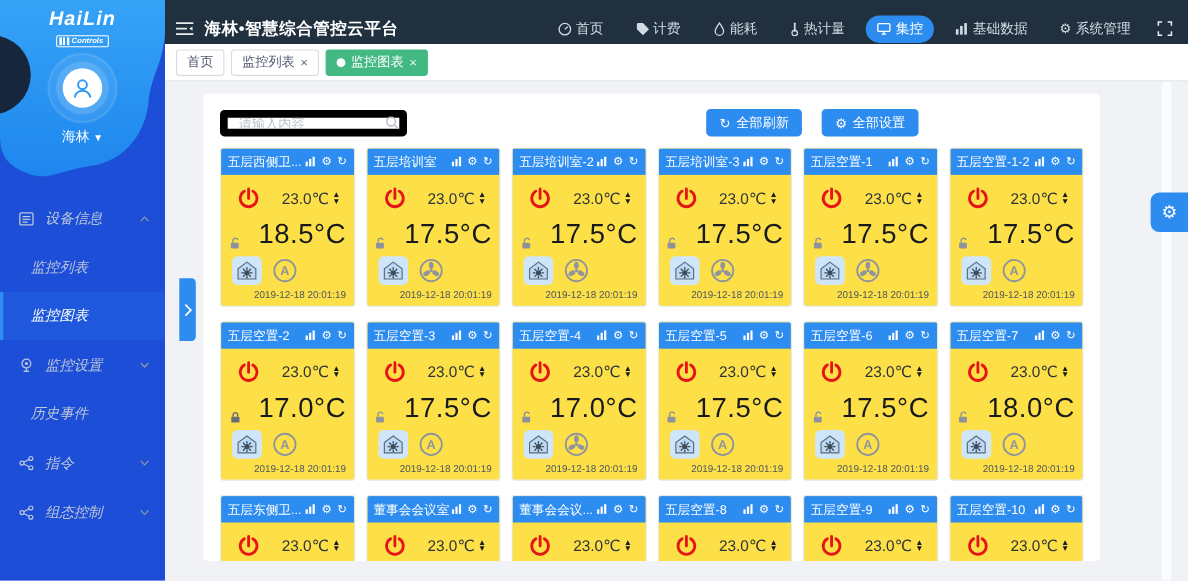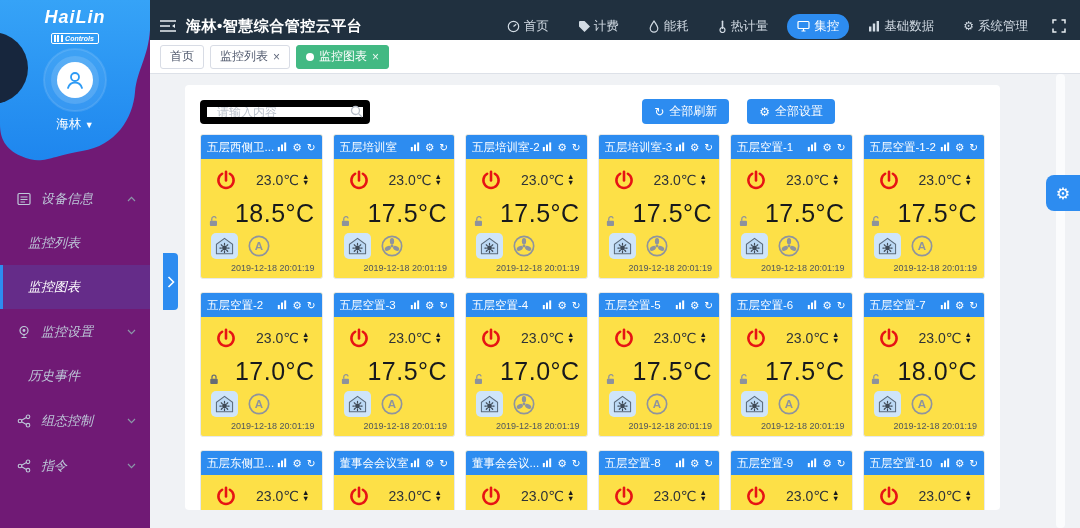--- a/index.html
+++ b/index.html
@@ -1,20 +1,20 @@
 <!DOCTYPE html>
 <html><head>
 <meta charset="utf-8">
 <style>
   * { margin:0; padding:0; box-sizing:border-box; font-family:"Liberation Sans","DejaVu Sans",sans-serif; }
   html,body { width:1080px; height:528px; overflow:hidden; background:#f0f2f5; }
   .screen { width:1080px; height:528px; display:flex; position:relative; overflow:hidden; }
 
   
-  .sidebar { width:150px; height:100%; background:#701a75; position:relative; flex:0 0 150px; z-index:6; }
+  .sidebar { width:150px; height:100%; background:#1d4ed8; position:relative; flex:0 0 150px; z-index:6; }
   .side-top { height:165px; position:relative; }
   .side-top svg.blob { position:absolute; top:0; left:0; }
   .logo { position:absolute; top:7px; left:0; right:0; text-align:center; color:#fff; }
   .logo-main { font-size:18px; font-weight:bold; font-style:italic; letter-spacing:1px; display:block; }
   .logo-sub { display:inline-flex; align-items:center; gap:2px; border:1px solid #fff; border-radius:2px;
               font-size:7px; font-style:italic; font-weight:bold; padding:1px 4px 1px 2px; margin-top:1px; }
   .logo-sub .bars { display:inline-block; width:9px; height:7px;
               background:linear-gradient(90deg,#fff 0 2px,transparent 2px 3.5px,#fff 3.5px 5.5px,transparent 5.5px 7px,#fff 7px 9px); }
   .avatar { position:absolute; left:57px; top:62px; width:36px; height:36px; background:#fff; border-radius:50%;
             display:flex; align-items:center; justify-content:center;
@@ -166,37 +166,37 @@
       </div>
       <div class="mi">
         <span class="mi-icon">
           <svg width="14" height="14" viewBox="0 0 14 14">
               <circle cx="3" cy="7" r="1.8" fill="none" stroke="#bdc8d8" stroke-width="1.1"></circle>
               <circle cx="11" cy="2.8" r="1.8" fill="none" stroke="#bdc8d8" stroke-width="1.1"></circle>
               <circle cx="11" cy="11.2" r="1.8" fill="none" stroke="#bdc8d8" stroke-width="1.1"></circle>
               <path d="M4.6 6.2l4.8-2.6M4.6 7.8l4.8 2.6" stroke="#bdc8d8" stroke-width="1.1"></path>
             </svg>
         </span>
-        <span>组态控制</span>
+        <span>指令</span>
         <span class="chev">
           <svg width="9" height="6" viewBox="0 0 9 6">
               <path d="M1 1l3.5 3.6L8 1" fill="none" stroke="#8b97a8" stroke-width="1.2"></path>
             </svg>
         </span>
       </div>
       <div class="mi">
         <span class="mi-icon">
           <svg width="14" height="14" viewBox="0 0 14 14">
               <circle cx="3" cy="7" r="1.8" fill="none" stroke="#bdc8d8" stroke-width="1.1"></circle>
               <circle cx="11" cy="2.8" r="1.8" fill="none" stroke="#bdc8d8" stroke-width="1.1"></circle>
               <circle cx="11" cy="11.2" r="1.8" fill="none" stroke="#bdc8d8" stroke-width="1.1"></circle>
               <path d="M4.6 6.2l4.8-2.6M4.6 7.8l4.8 2.6" stroke="#bdc8d8" stroke-width="1.1"></path>
             </svg>
         </span>
-        <span>指令</span>
+        <span>组态控制</span>
         <span class="chev">
           <svg width="9" height="6" viewBox="0 0 9 6">
               <path d="M1 1l3.5 3.6L8 1" fill="none" stroke="#8b97a8" stroke-width="1.2"></path>
             </svg>
         </span>
       </div>
     </nav>
   </aside>
 
   <div class="main">

